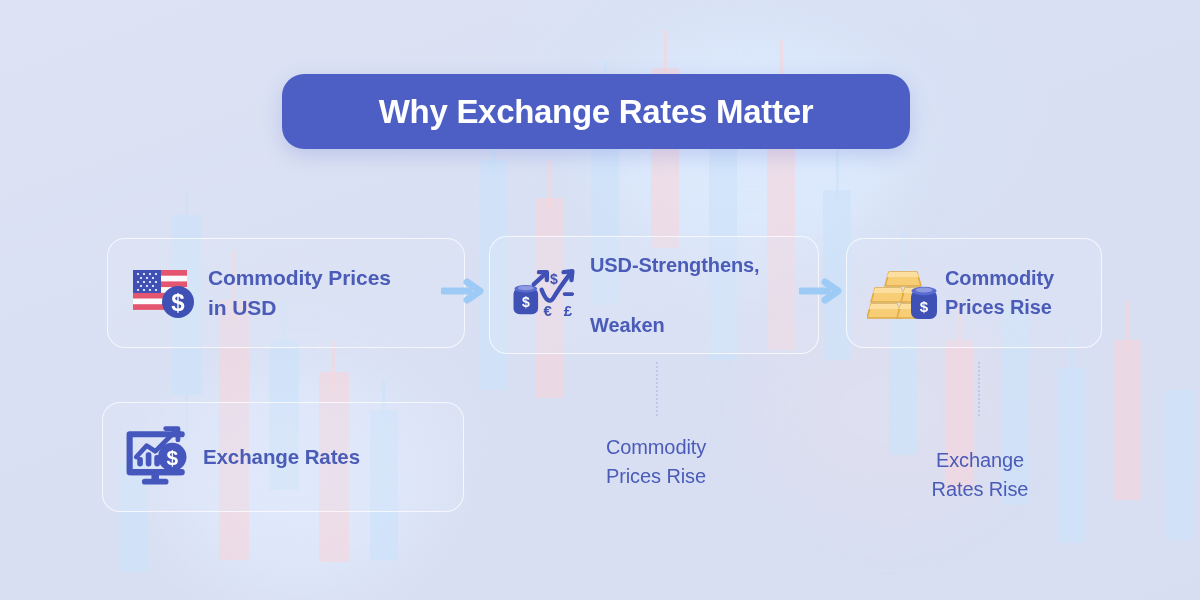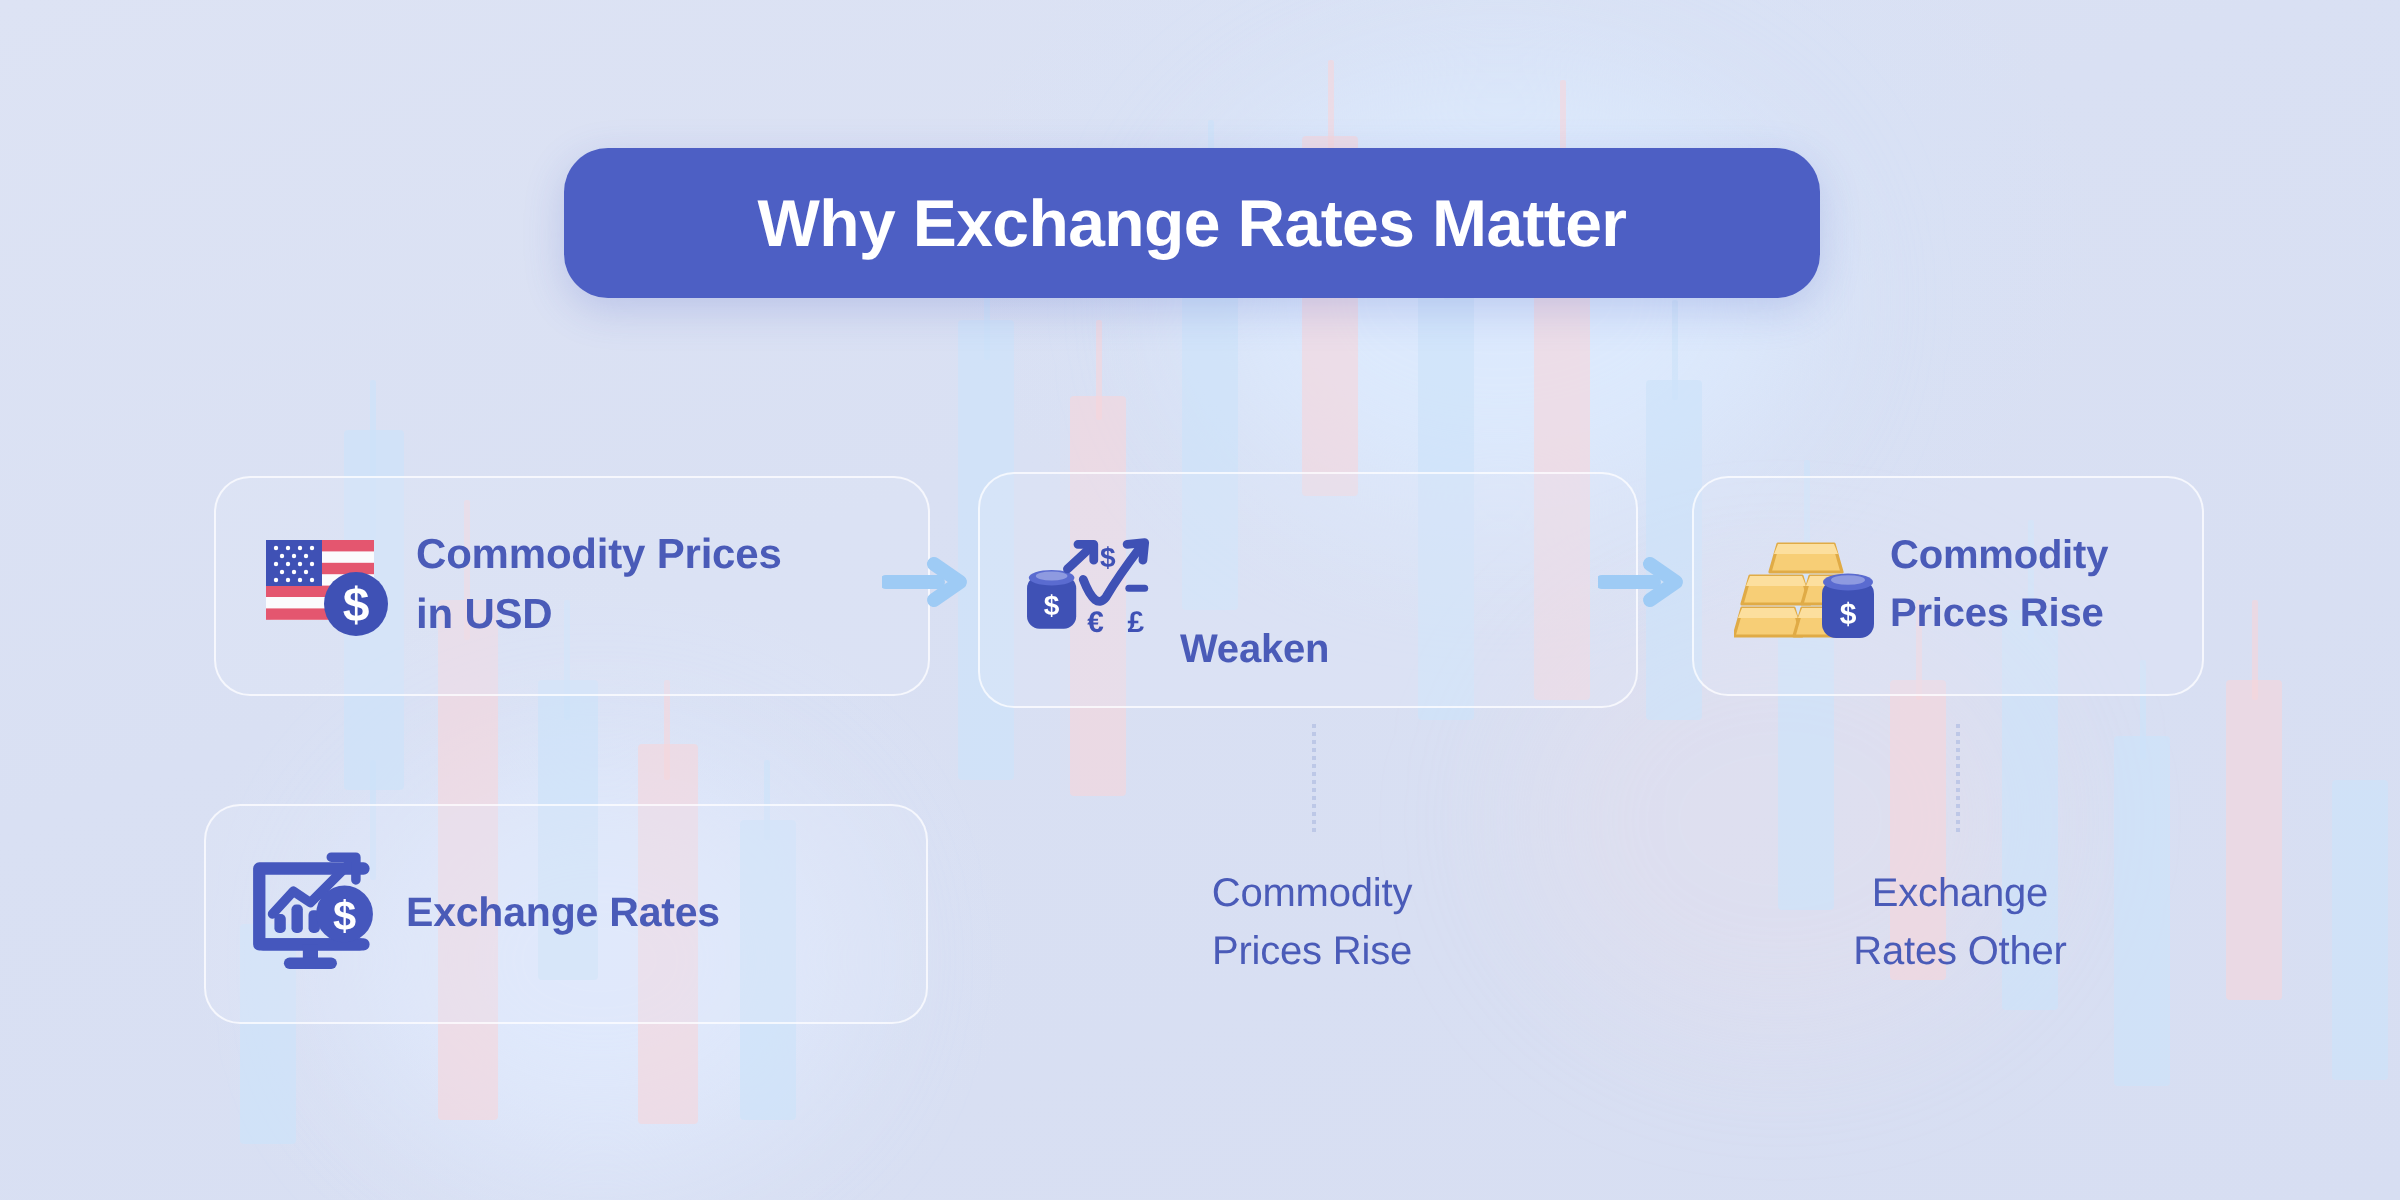--- a/index.html
+++ b/index.html
@@ -126,21 +126,21 @@
   .caption {
     position: absolute;
     color: #4a5bb8;
     font-size: 20px;
     font-weight: normal;
     line-height: 1.45;
     text-align: center;
     letter-spacing: -0.1px;
   }
   #caption-1 { left: 556px; top: 433px; width: 200px; }
-  #caption-2 { left: 880px; top: 433px; width: 200px; }
+  #caption-2 { left: 880px; top: 446px; width: 200px; }
 </style>
 </head>
 <body>
 
 <div class="canvas">
 
   <div class="bg-chart">
     <div class="bg-glow" style="left:600px; top:40px; width:300px; height:220px; background:rgba(222,236,255,0.7);"></div>
     <div class="bg-glow" style="left:180px; top:380px; width:240px; height:200px; background:rgba(226,236,255,0.6);"></div>
     <div class="bg-glow" style="left:760px; top:300px; width:260px; height:220px; background:rgba(240,224,230,0.25);"></div>
@@ -275,21 +275,21 @@
         <path d="M61 6 L71 5 L70 15" stroke="#3f51b5" stroke-width="5" stroke-linecap="round" stroke-linejoin="round" fill="none"></path>
 
         <text x="43" y="56" font-family="'Liberation Sans',sans-serif" font-size="17" font-weight="bold" fill="#3f51b5" text-anchor="middle">€</text>
 
         <text x="66" y="56" font-family="'Liberation Sans',sans-serif" font-size="17" font-weight="bold" fill="#3f51b5" text-anchor="middle">£</text>
 
         <path d="M62 31 H71" stroke="#3f51b5" stroke-width="4" stroke-linecap="round"></path>
       </svg>
     </span>
     <span class="card-label">
-      <br>
+      <span>USD-Strengthens,</span><br>
       <br>
       <span>Weaken</span>
     </span>
   </div>
 
   <div class="arrow" id="arrow-2">
     <svg width="44" height="28" viewBox="0 0 44 28">
       <path d="M2 14 H28" stroke="#9ecbf5" stroke-width="7" stroke-linecap="round" fill="none"></path>
       <path d="M26 5 L39 14 L26 23" stroke="#9ecbf5" stroke-width="7" stroke-linecap="round" stroke-linejoin="round" fill="none"></path>
     </svg>
@@ -366,16 +366,16 @@
 
   <div class="dashed-line" id="dash-1"></div>
   <div class="dashed-line" id="dash-2"></div>
 
   <div class="caption" id="caption-1">
     <span>Commodity</span><br>
     <span>Prices Rise</span>
   </div>
   <div class="caption" id="caption-2">
     <span>Exchange</span><br>
-    <span>Rates Other</span>
+    <span>Rates Rise</span>
   </div>
 
 </div>
 
 </body></html>

